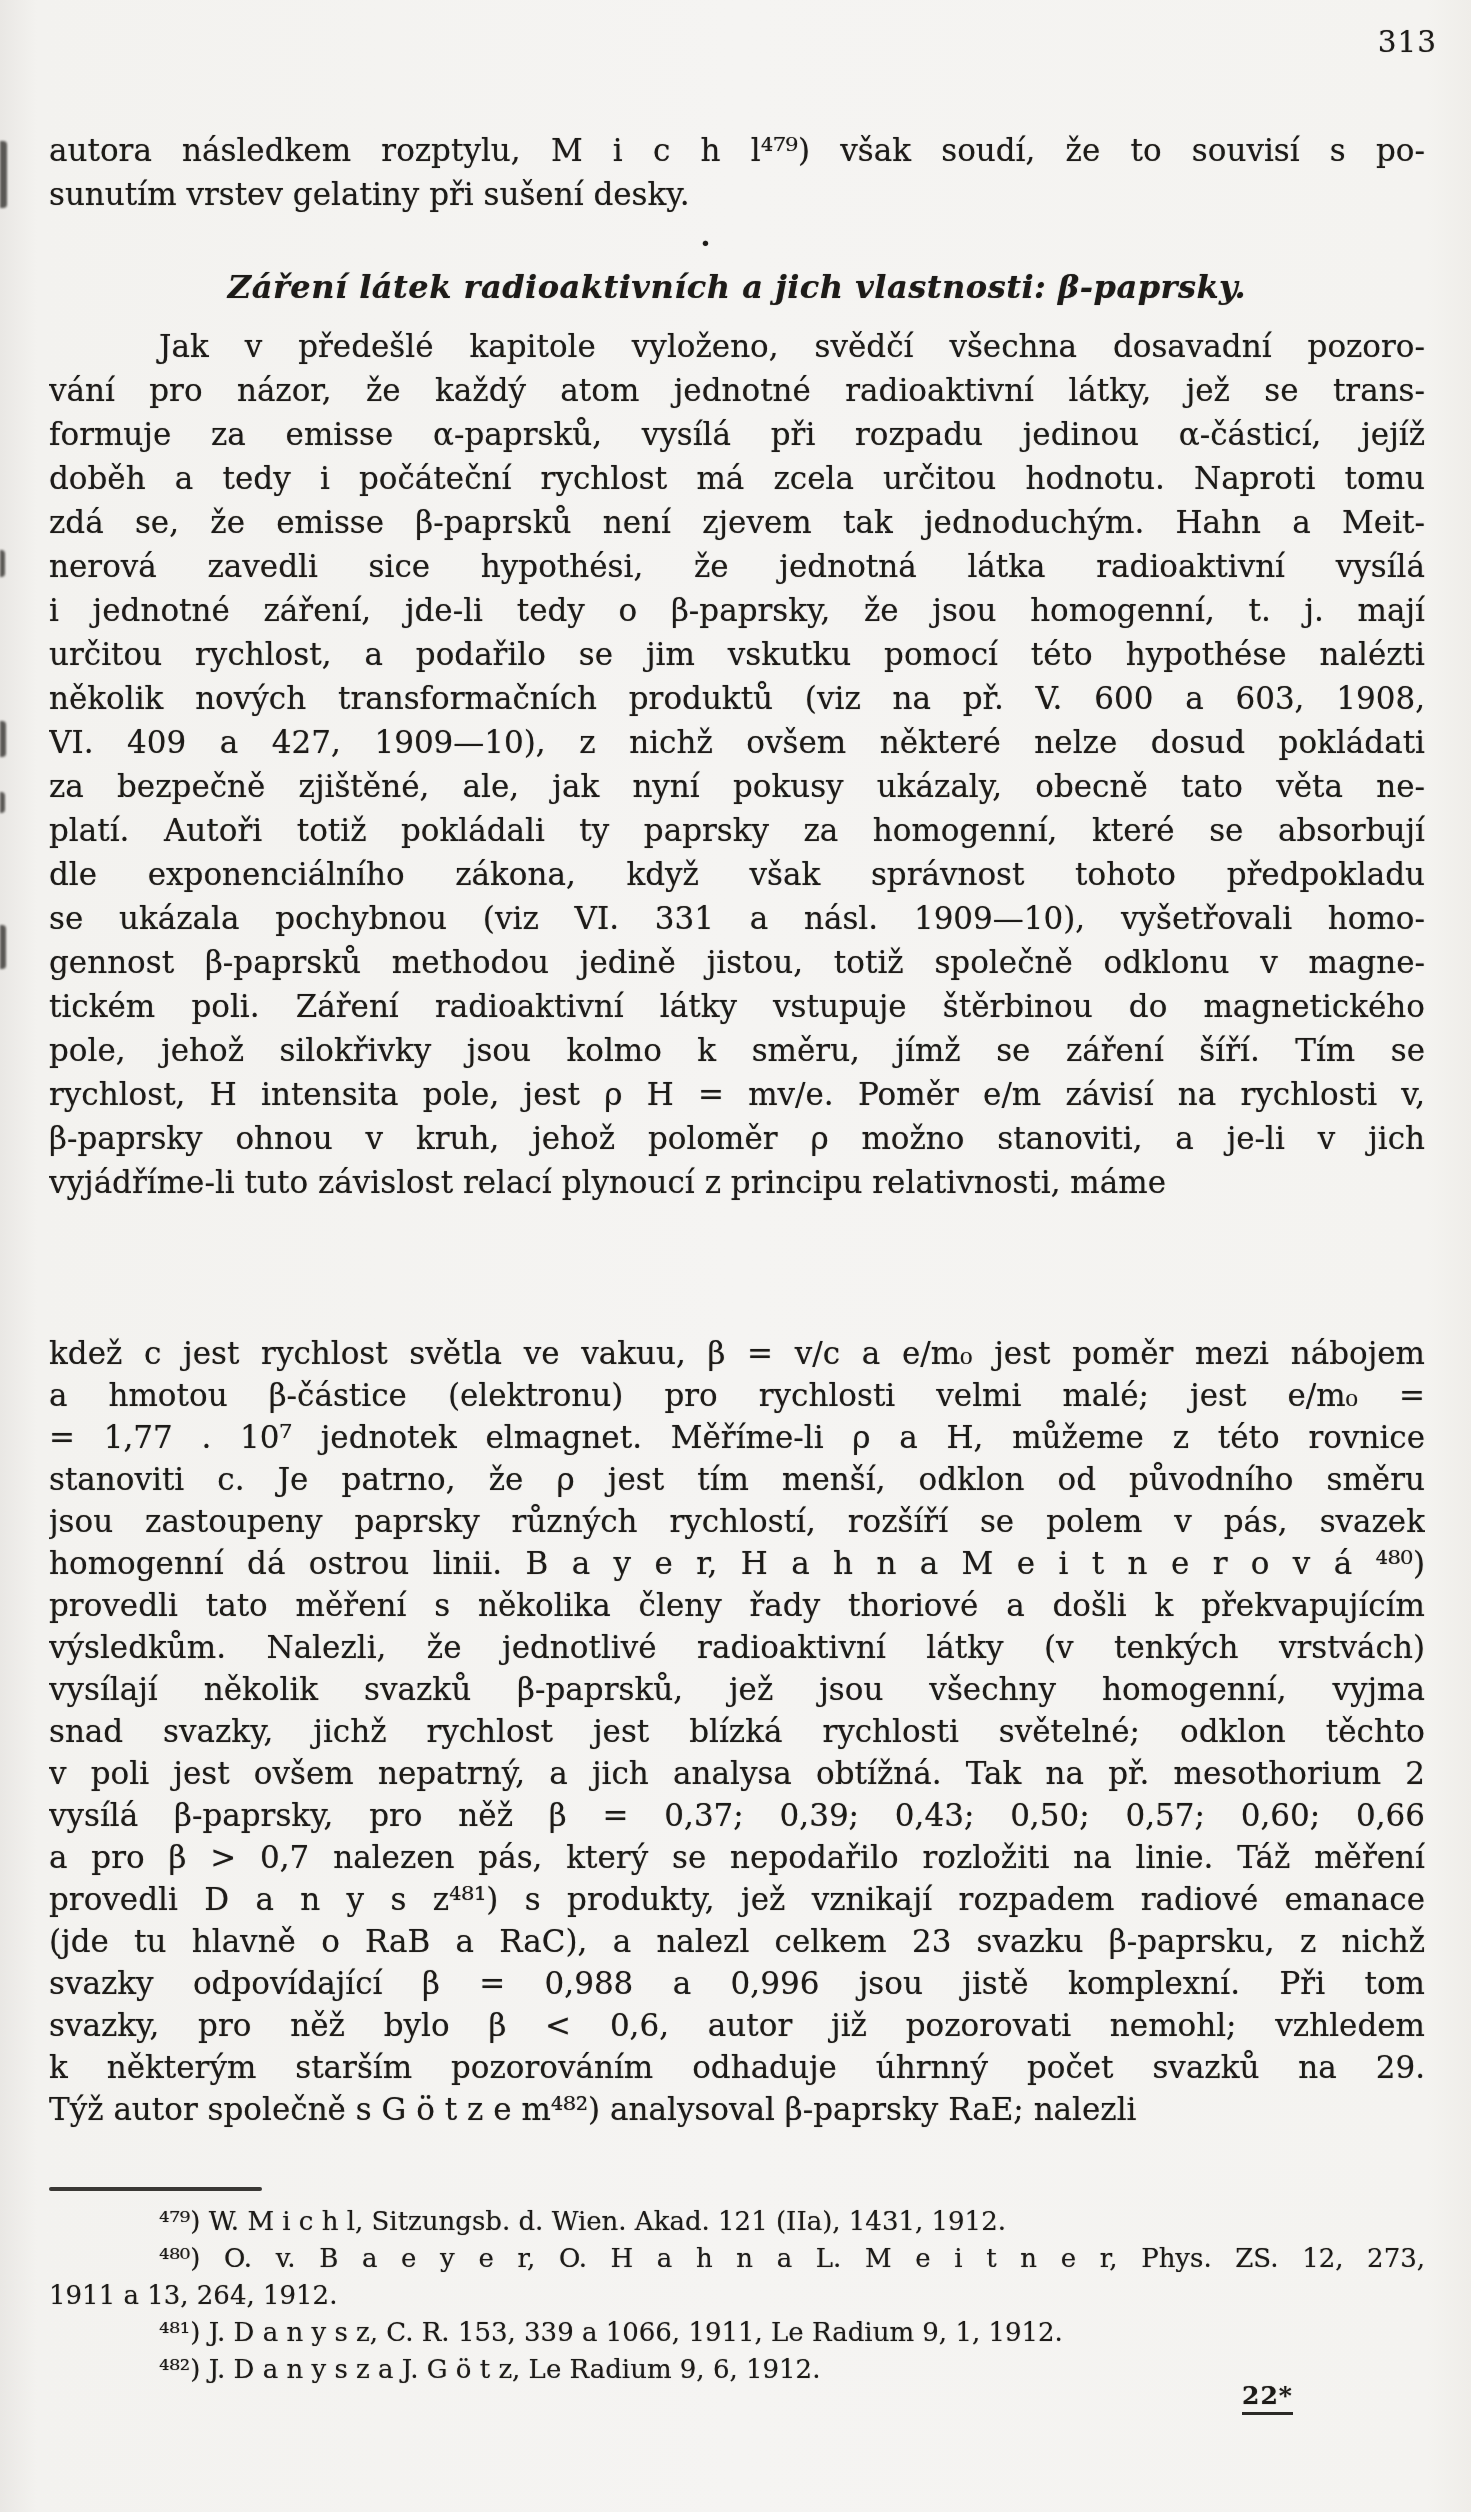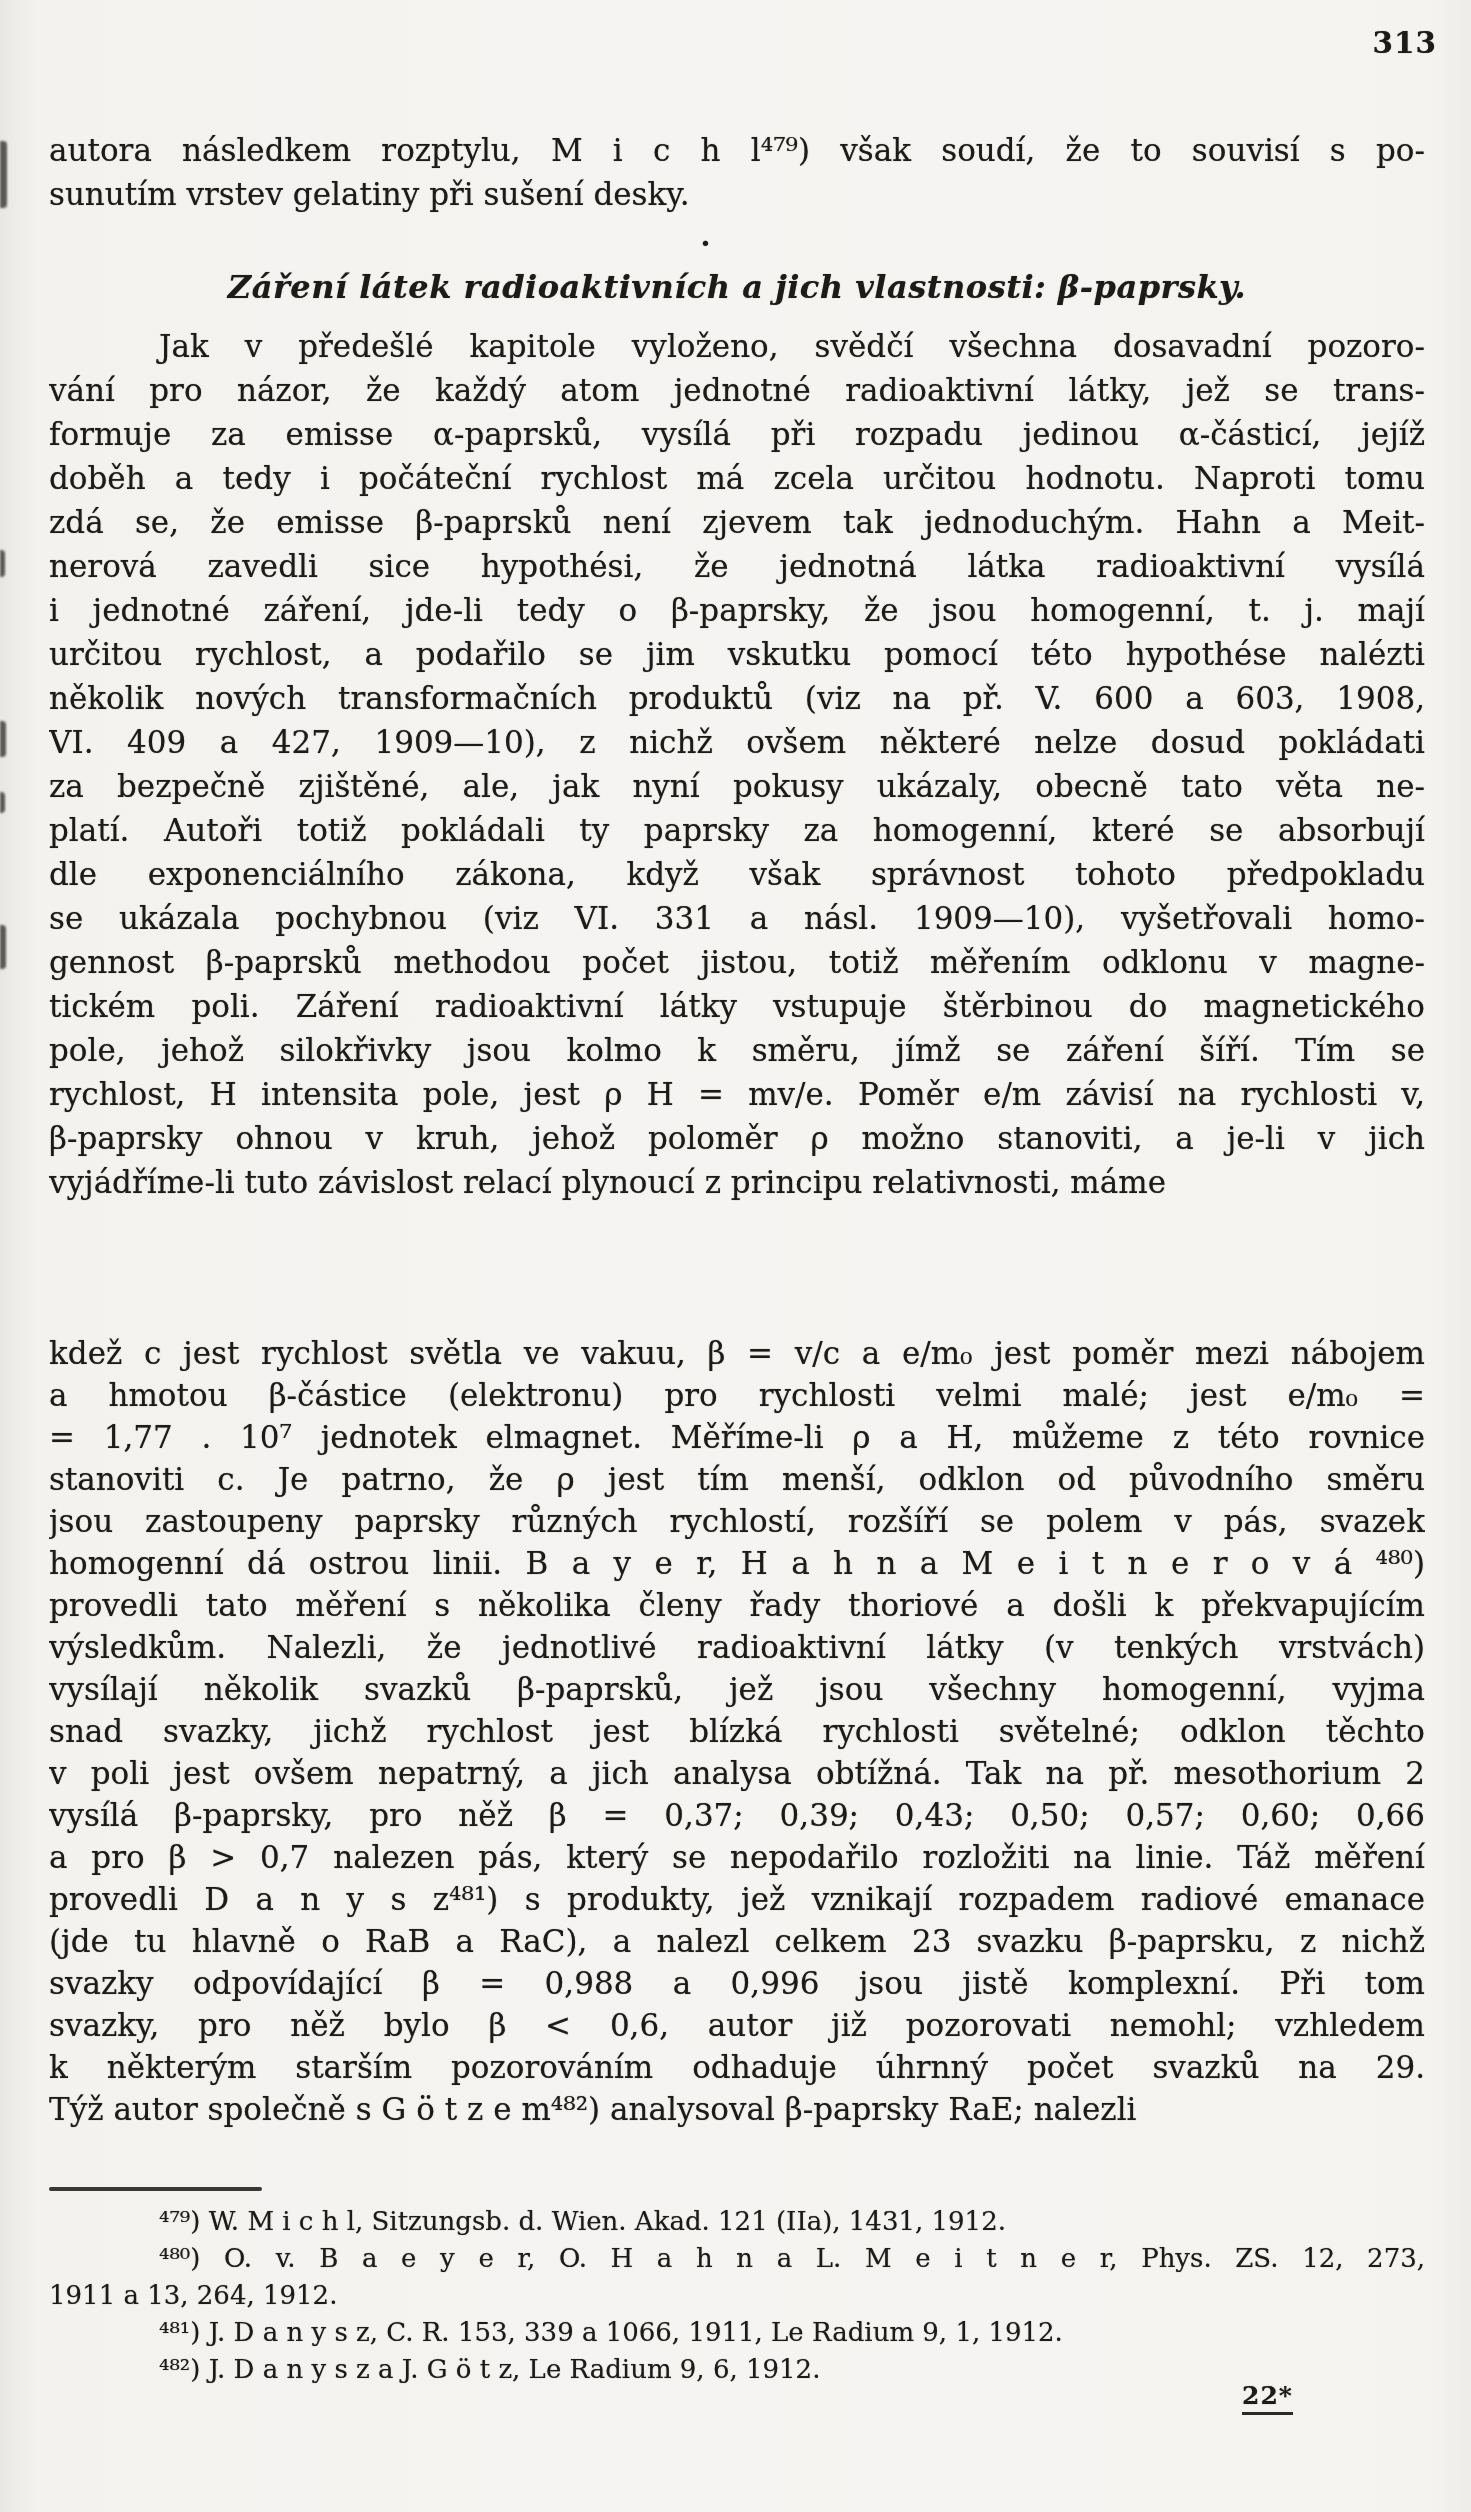--- a/index.html
+++ b/index.html
@@ -8,21 +8,21 @@
     width:1471px;height:2512px;
     margin:0 auto;
     background:linear-gradient(90deg,#e9e7e4 0,#f3f2ef 2.5%,#f5f4f2 50%,#f4f3f0 97%,#efede9 100%);
     font-family:"DejaVu Serif","Liberation Serif",serif;
     color:#1d1b18;
     overflow:hidden;
   }
   .ink{ text-shadow:0 0 1px rgba(25,23,20,.55); }
   .pagenum{
     position:absolute;top:25px;right:34px;
-    font-size:29.5px;font-weight:bold;letter-spacing:1px;
+    font-size:29.5px;font-weight:normal;letter-spacing:1px;
   }
   .textcol{ position:absolute;left:49px;width:1376px; }
   .para{ font-size:31px; }
   .para .tline{ height:44px;line-height:44px;white-space:nowrap; }
   .lh45 .tline{ height:42px;line-height:42px; }
   .just .tline{ text-align:justify;text-align-last:justify;white-space:normal;overflow:hidden; }
   .just .tline:last-child{ text-align-last:left; }
   .indent .tline:first-child{ text-indent:110px; }
   .dotsep{
     position:absolute;top:219px;left:49px;width:1313px;
@@ -92,21 +92,21 @@
       <div class="tline">zdá se, že emisse β-paprsků není zjevem tak jednoduchým. Hahn a Meit-</div>
       <div class="tline">nerová zavedli sice hypothési, že jednotná látka radioaktivní vysílá</div>
       <div class="tline">i jednotné záření, jde-li tedy o β-paprsky, že jsou homogenní, t. j. mají</div>
       <div class="tline">určitou rychlost, a podařilo se jim vskutku pomocí této hypothése nalézti</div>
       <div class="tline">několik nových transformačních produktů (viz na př. V. 600 a 603, 1908,</div>
       <div class="tline">VI. 409 a 427, 1909—10), z nichž ovšem některé nelze dosud pokládati</div>
       <div class="tline">za bezpečně zjištěné, ale, jak nyní pokusy ukázaly, obecně tato věta ne-</div>
       <div class="tline">platí. Autoři totiž pokládali ty paprsky za homogenní, které se absorbují</div>
       <div class="tline">dle exponenciálního zákona, když však správnost tohoto předpokladu</div>
       <div class="tline">se ukázala pochybnou (viz VI. 331 a násl. 1909—10), vyšetřovali homo-</div>
-      <div class="tline">gennost β-paprsků methodou počet jistou, totiž měřením odklonu v magne-</div>
+      <div class="tline">gennost β-paprsků methodou jedině jistou, totiž společně odklonu v magne-</div>
       <div class="tline">tickém poli. Záření radioaktivní látky vstupuje štěrbinou do magnetického</div>
       <div class="tline">pole, jehož silokřivky jsou kolmo k směru, jímž se záření šíří. Tím se</div>
       <div class="tline">rychlost, H intensita pole, jest ρ H = mv/e. Poměr e/m závisí na rychlosti v,</div>
       <div class="tline">β-paprsky ohnou v kruh, jehož poloměr ρ možno stanoviti, a je-li v jich</div>
       <div class="tline">vyjádříme-li tuto závislost relací plynoucí z principu relativnosti, máme</div>
     </div>
 
 
   <div class="textcol para just lh45 ink" style="top:1332px;">
       <div class="tline">kdež c jest rychlost světla ve vakuu, β = v/c a e/m₀ jest poměr mezi nábojem</div>

